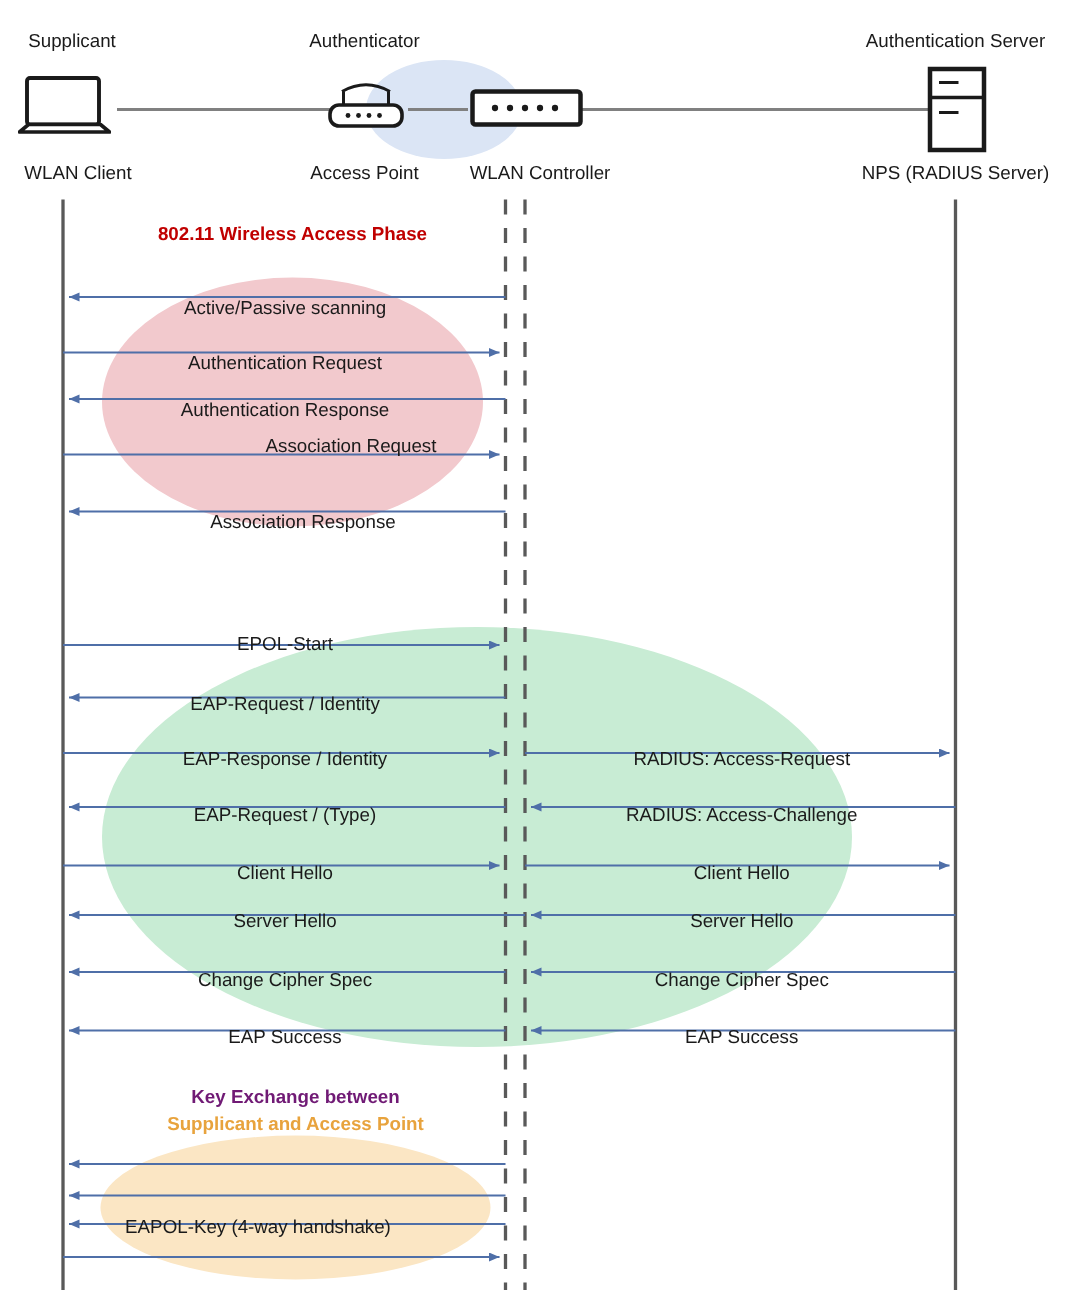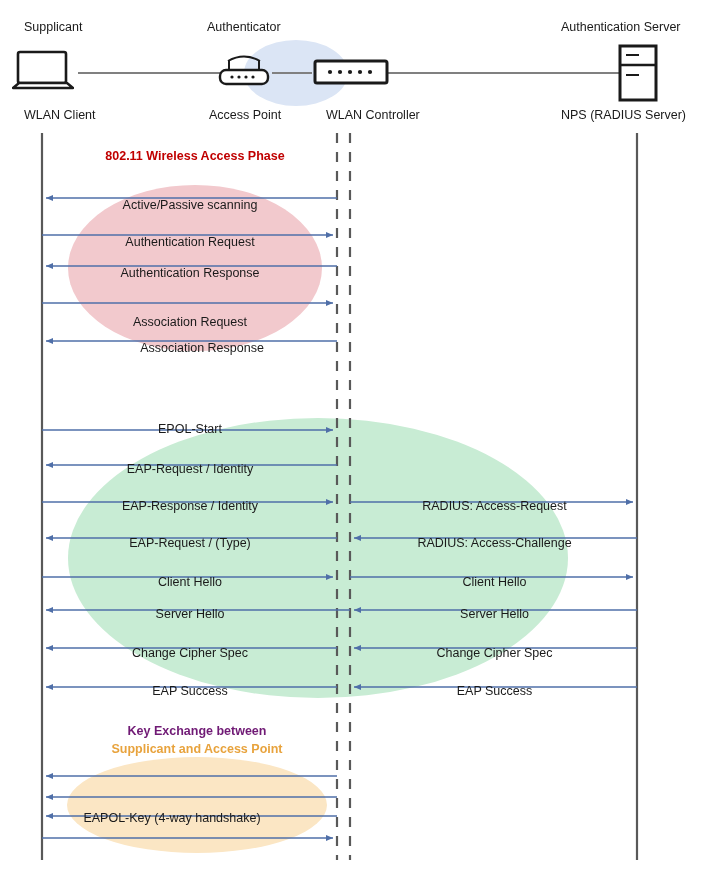--- a/index.html
+++ b/index.html
@@ -16,22 +16,21 @@
     width: 713px;
     height: 875px;
     overflow: hidden;
     background: #ffffff;
   }
   .hdr {
     position: absolute;
     font-size: 12.5px;
     color: #1a1a1a;
     white-space: nowrap;
-    text-align: left;
-    margin-left: 24px;
+    text-align: center;
   }
   .phase-title {
     position: absolute;
     font-size: 12.5px;
     font-weight: bold;
     white-space: nowrap;
     text-align: center;
     line-height: 1.45;
   }
   .msg {
@@ -169,21 +168,21 @@
   <div class="hdr" style="left:302px; top:108px; width:116px;">WLAN Controller</div>
   <div class="hdr" style="left:537px; top:108px; width:200px;">NPS (RADIUS Server)</div>
 
   <div class="phase-title" style="left:65px; top:147px; width:260px; color:#c00000;">802.11 Wireless Access Phase</div>
   <div class="phase-title" style="left:67px; top:722px; width:260px; color:#701a75;">Key Exchange between</div>
   <div class="phase-title" style="left:67px; top:740px; width:260px; color:#e8a33d;">Supplicant and Access Point</div>
 
   <div class="msg" style="left:45px; top:182px; width:290px;">Active/Passive scanning</div>
   <div class="msg" style="left:45px; top:219px; width:290px;">Authentication Request</div>
   <div class="msg" style="left:45px; top:250px; width:290px;">Authentication Response</div>
-  <div class="msg" style="left:45px; top:299px; width:290px;">Association Request</div>
+  <div class="msg" style="left:45px; top:274px; width:290px;padding-left:44px;">Association Request</div>
   <div class="msg" style="left:57px; top:325px; width:290px;text-align:center;">Association Response</div>
   <div class="msg" style="left:45px; top:406px; width:290px;">EPOL-Start</div>
   <div class="msg" style="left:45px; top:483px; width:290px;">EAP-Response / Identity</div>
   <div class="msg" style="left:45px; top:446px; width:290px;">EAP-Request / Identity</div>
   <div class="msg" style="left:45px; top:520px; width:290px;">EAP-Request / (Type)</div>
   <div class="msg" style="left:45px; top:559px; width:290px;">Client Hello</div>
   <div class="msg" style="left:45px; top:591px; width:290px;">Server Hello</div>
   <div class="msg" style="left:45px; top:630px; width:290px;">Change Cipher Spec</div>
   <div class="msg" style="left:45px; top:668px; width:290px;">EAP Success</div>
   <div class="msg" style="left:45px; top:795px; width:254px;">EAPOL-Key (4-way handshake)</div>

